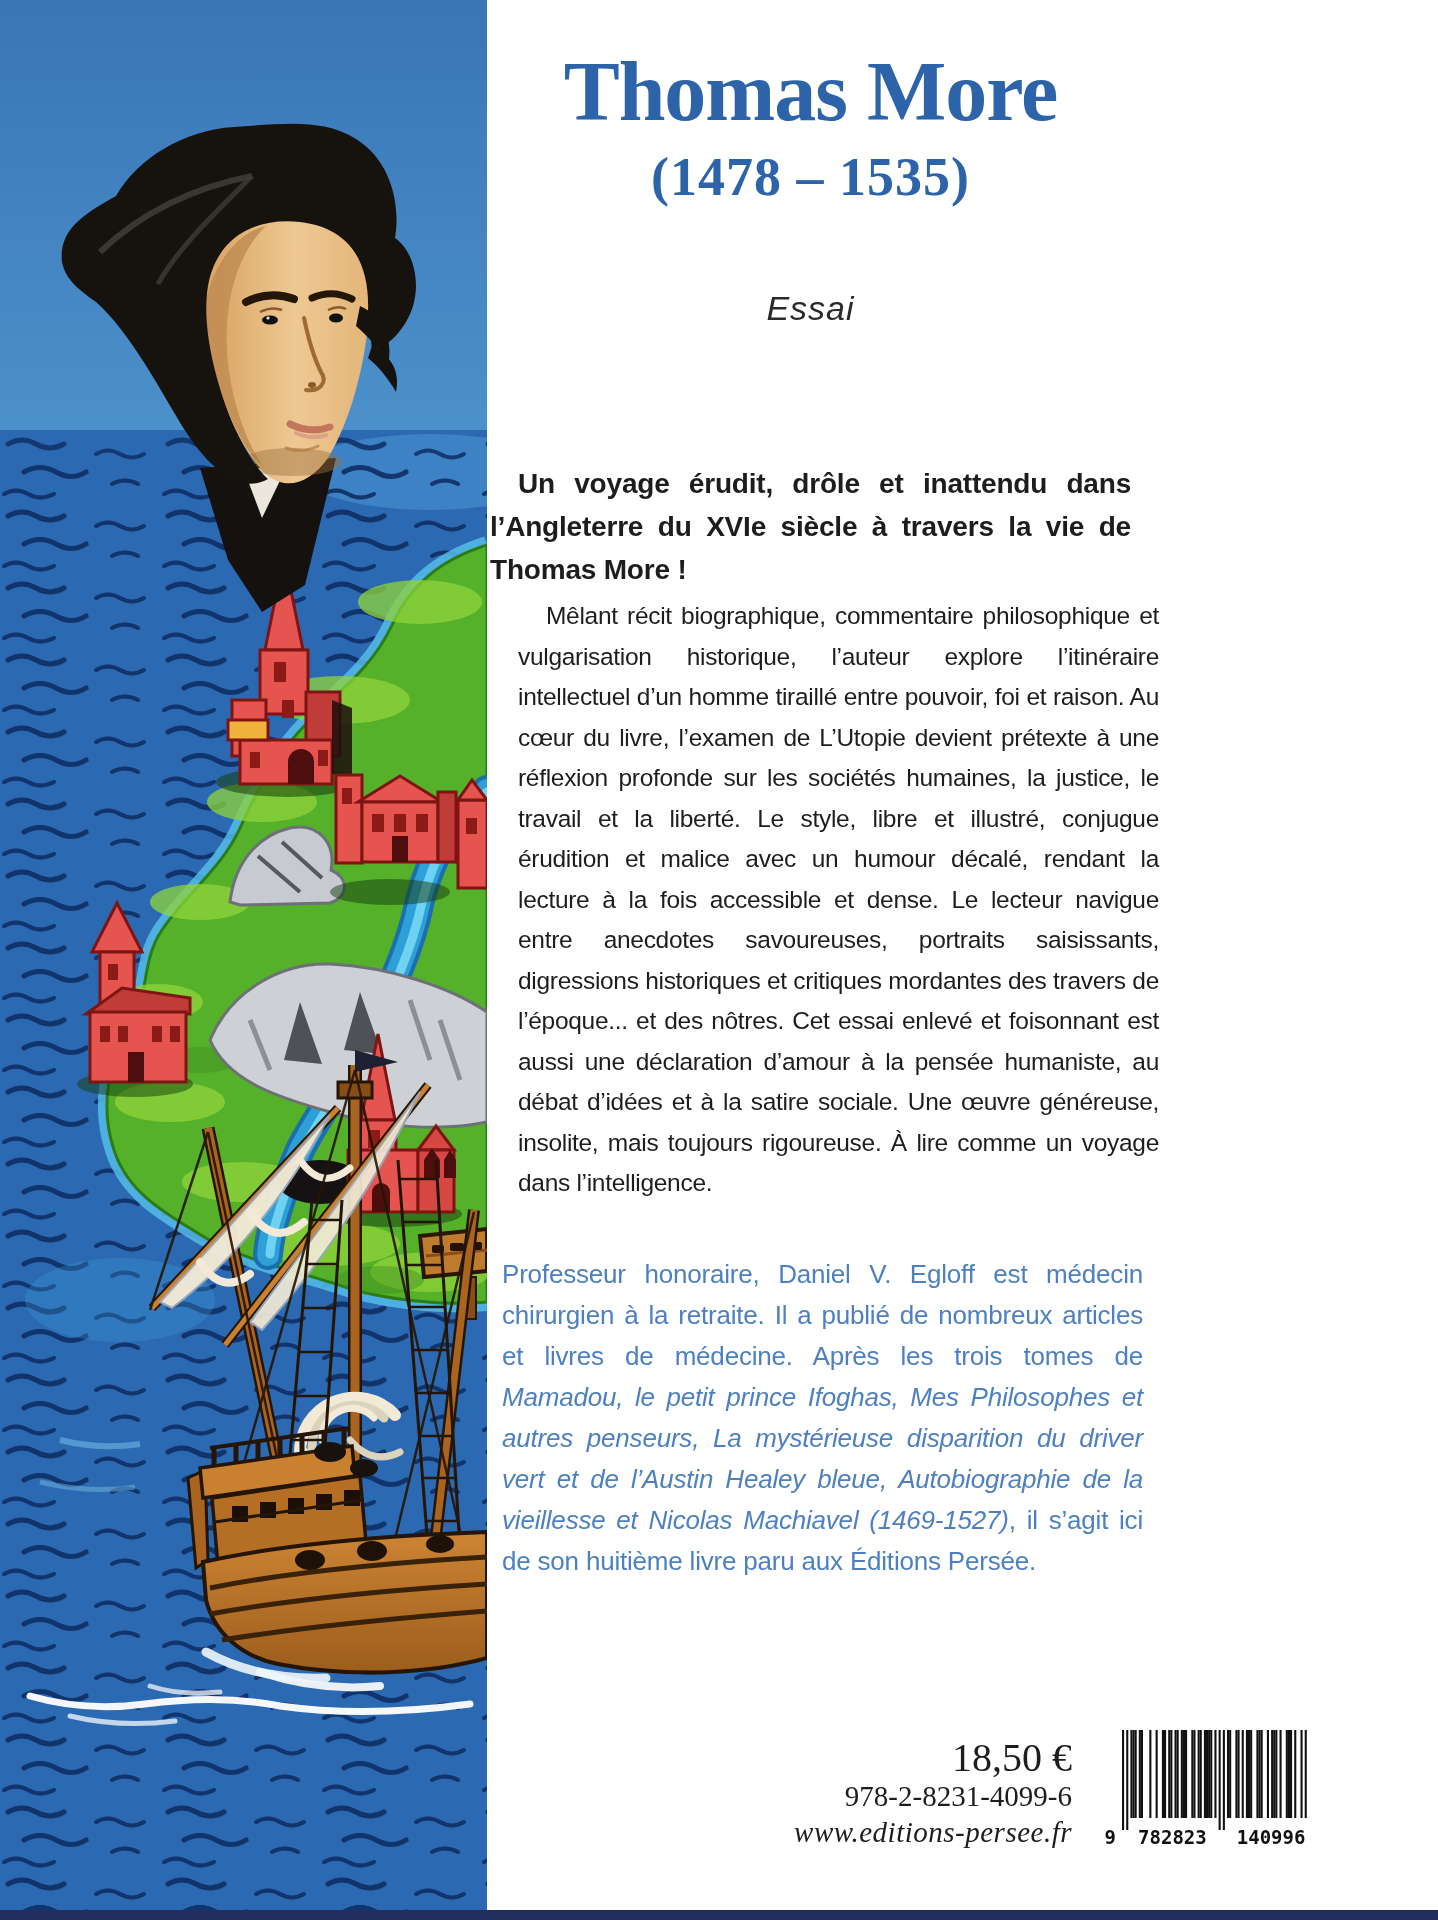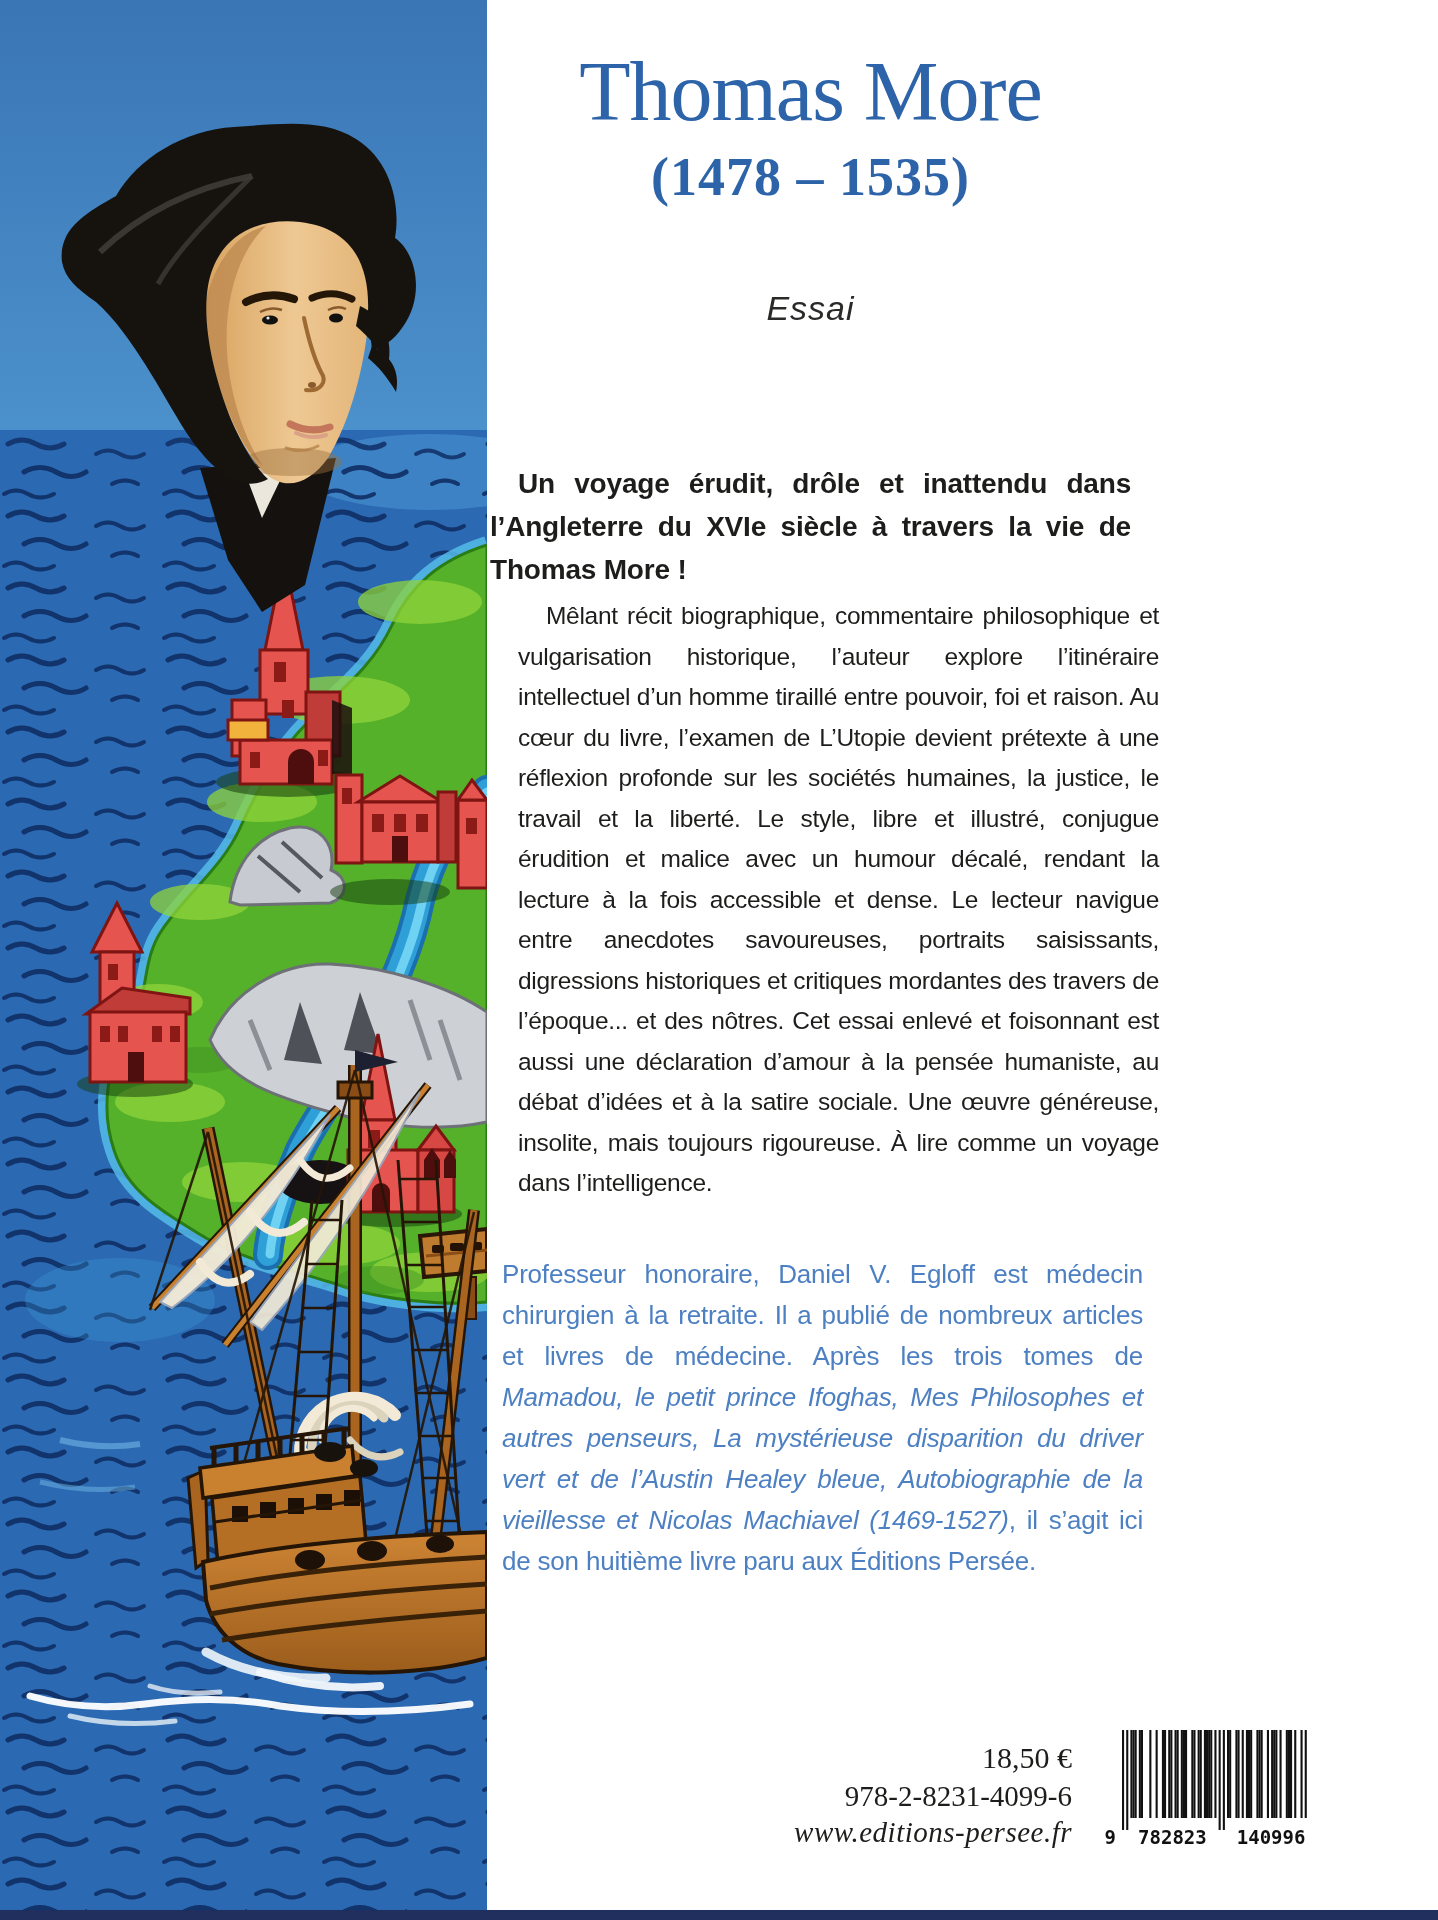--- a/index.html
+++ b/index.html
@@ -4,21 +4,21 @@
 <style>
   html,body{margin:0;padding:0;background:#e8e8e8;}
   .cover{
     position:relative;width:1438px;height:1920px;background:#ffffff;
     overflow:hidden;font-family:"Liberation Sans",sans-serif;
     margin:0 auto;
   }
   .illustration{position:absolute;left:0;top:0;width:487px;height:1920px;display:block;}
   .title-block{position:absolute;left:490px;top:48px;width:641px;text-align:center;}
   .book-title{
-    margin:0;font-family:"Liberation Serif",serif;font-weight:normal;
+    margin:0;font-family:"Liberation Serif",serif;font-weight:bold;
     font-size:84px;line-height:1.05;letter-spacing:-1px;color:var(--c-title_blue,#2d64a9);
   }
   .dates{
     margin-top:10px;font-family:"Liberation Serif",serif;font-weight:bold;
     font-size:54px;color:var(--c-title_blue,#2d64a9);letter-spacing:1px;
   }
   .genre{
     margin-top:81px;font-style:italic;font-size:34px;color:#2a2a28;letter-spacing:1px;
   }
   .intro{
@@ -34,21 +34,21 @@
   .bio{
     position:absolute;left:490px;top:1242px;width:641px;margin:12px;
     font-size:26px;line-height:41px;text-align:justify;
     color:var(--c-bio_blue,#4d80c2);letter-spacing:-0.2px;
   }
   .bio .it{font-style:italic;}
   .pricing{
     position:absolute;left:490px;top:1738px;width:582px;text-align:right;
     font-family:"Liberation Serif",serif;color:#1d1d1b;
   }
-  .price{font-size:30px;line-height:40px;}
+  .price{font-size:40px;line-height:40px;}
   .isbn{font-size:29px;line-height:36px;}
   .website{font-size:29px;line-height:36px;font-style:italic;letter-spacing:0.5px;}
   .barcode{position:absolute;left:1102px;top:1728px;width:236px;height:122px;background:#fff;}
   .barcode svg{display:block;width:236px;height:122px;}
   .bottom-strip{
     position:absolute;left:0;top:1910px;width:1438px;height:10px;
     background:var(--c-bottom_strip,#202f5e);
   }
 </style>
 </head>

